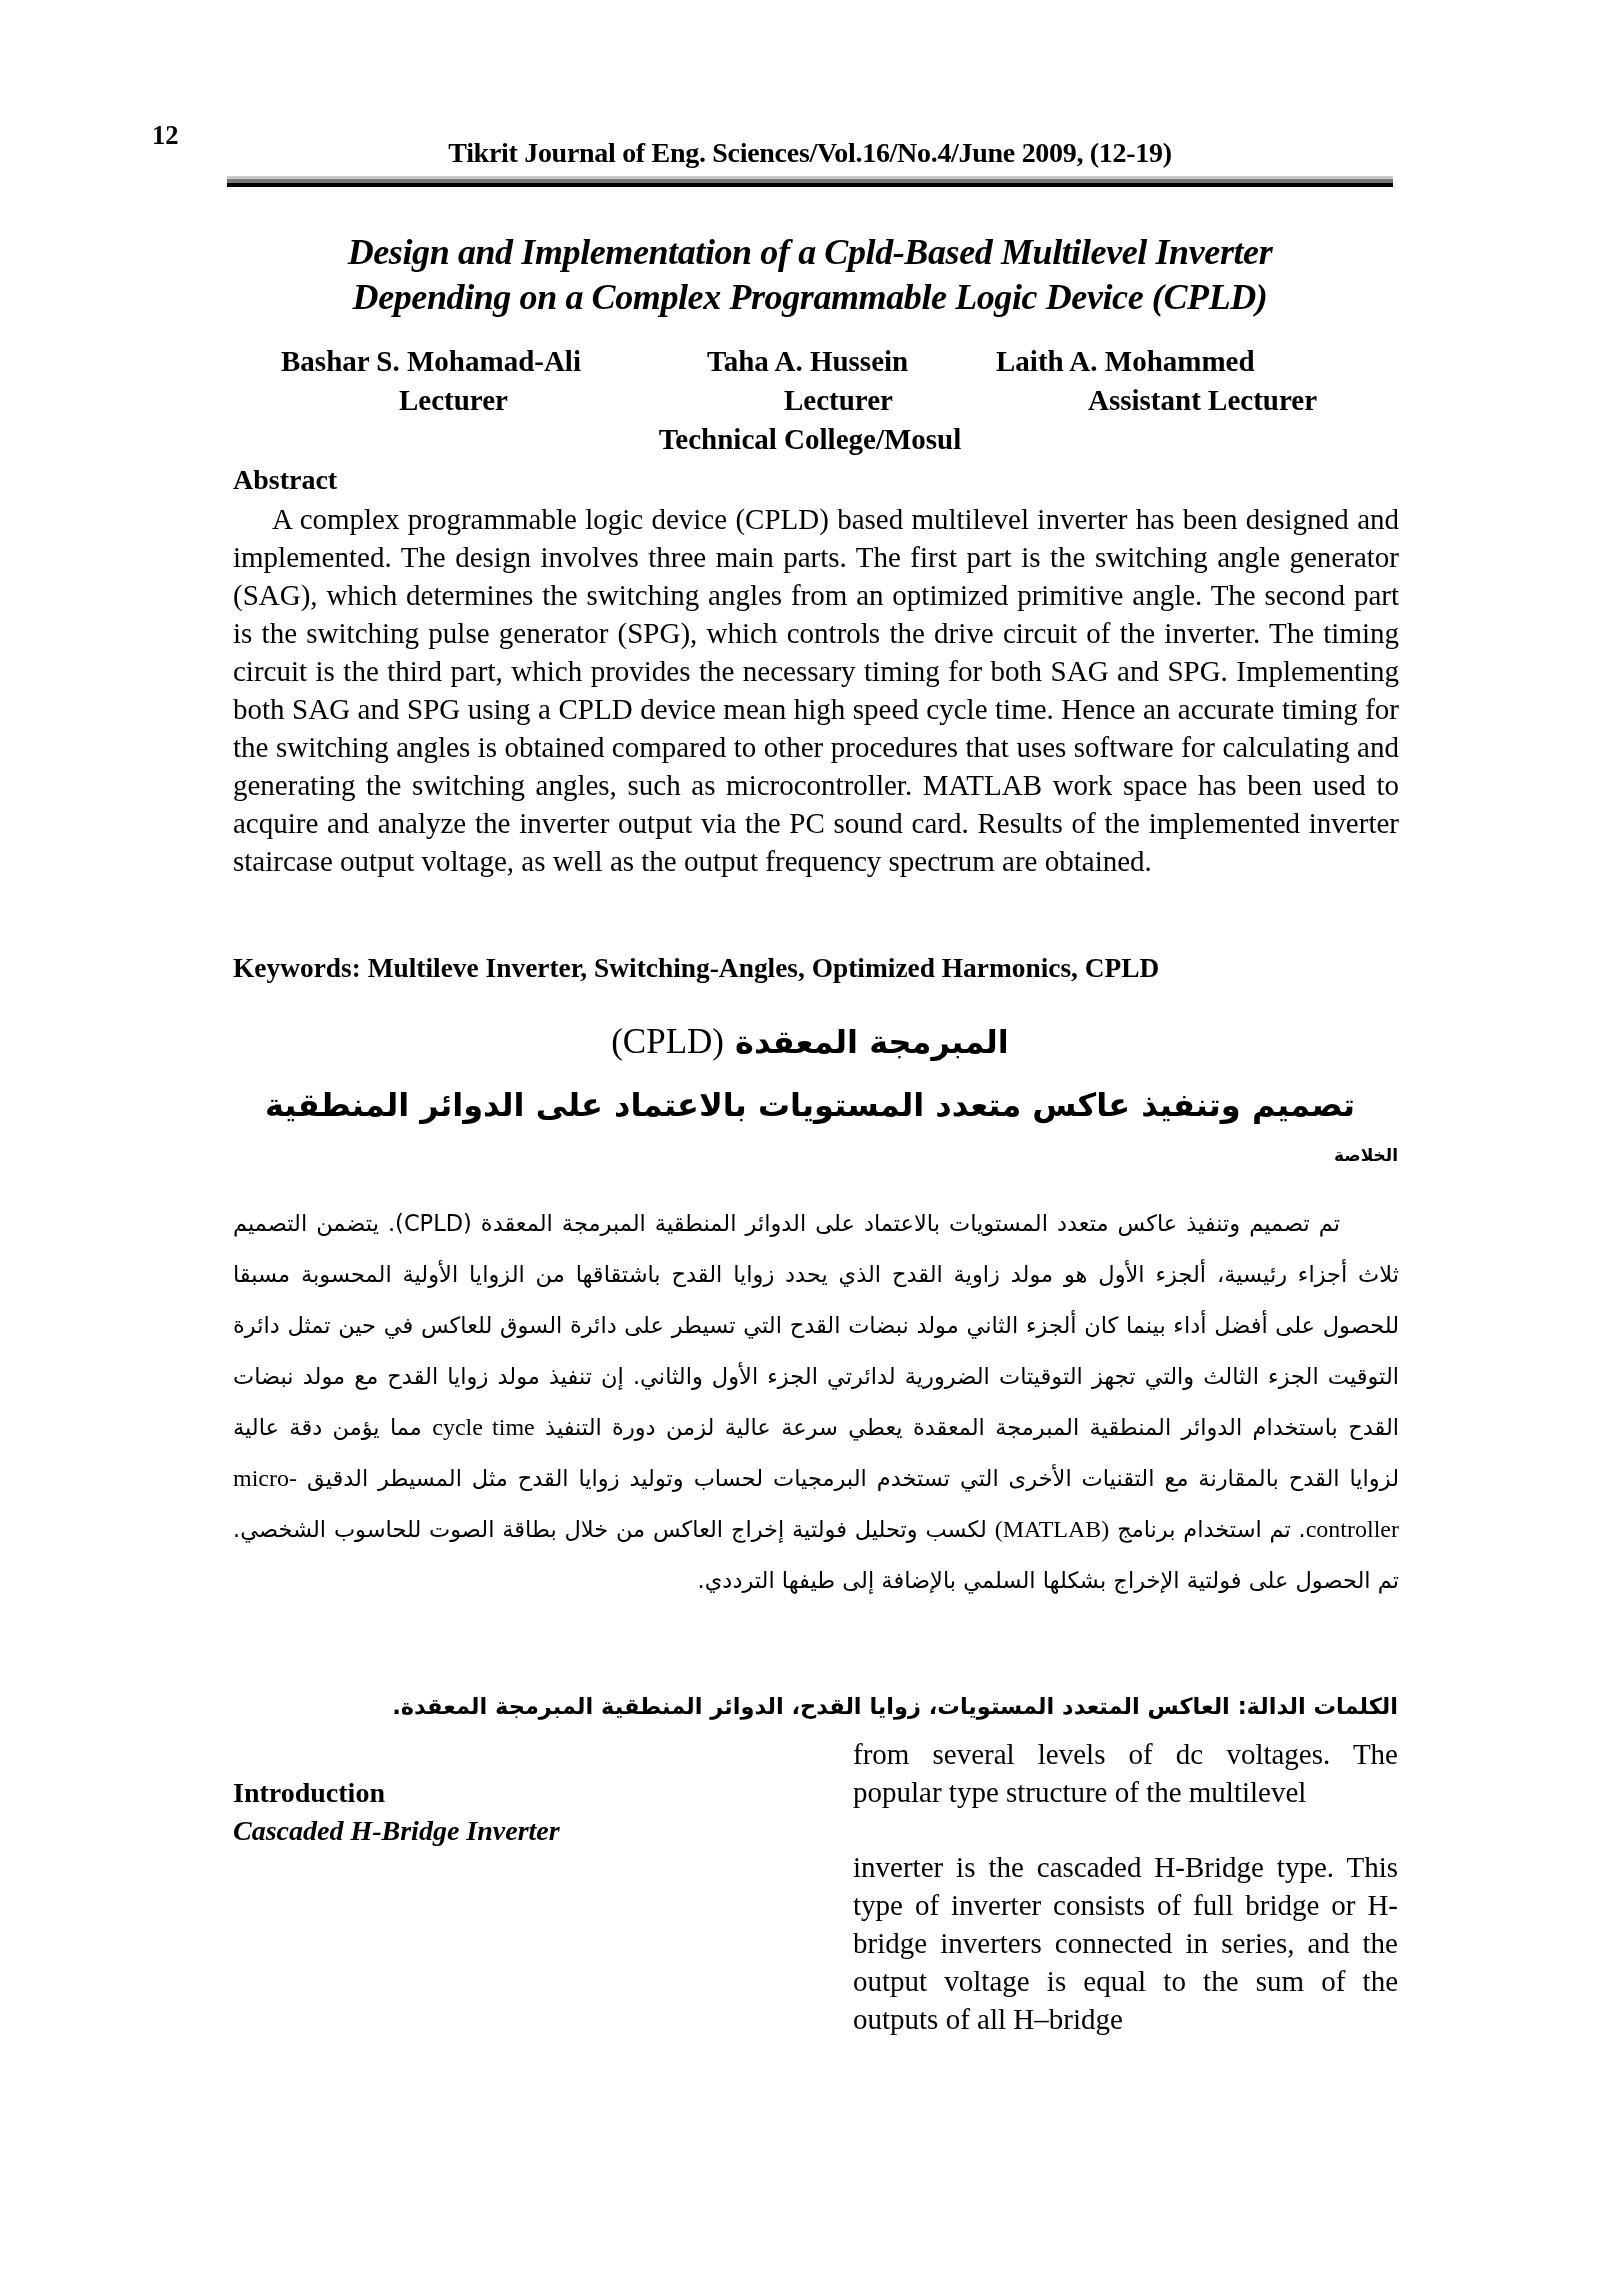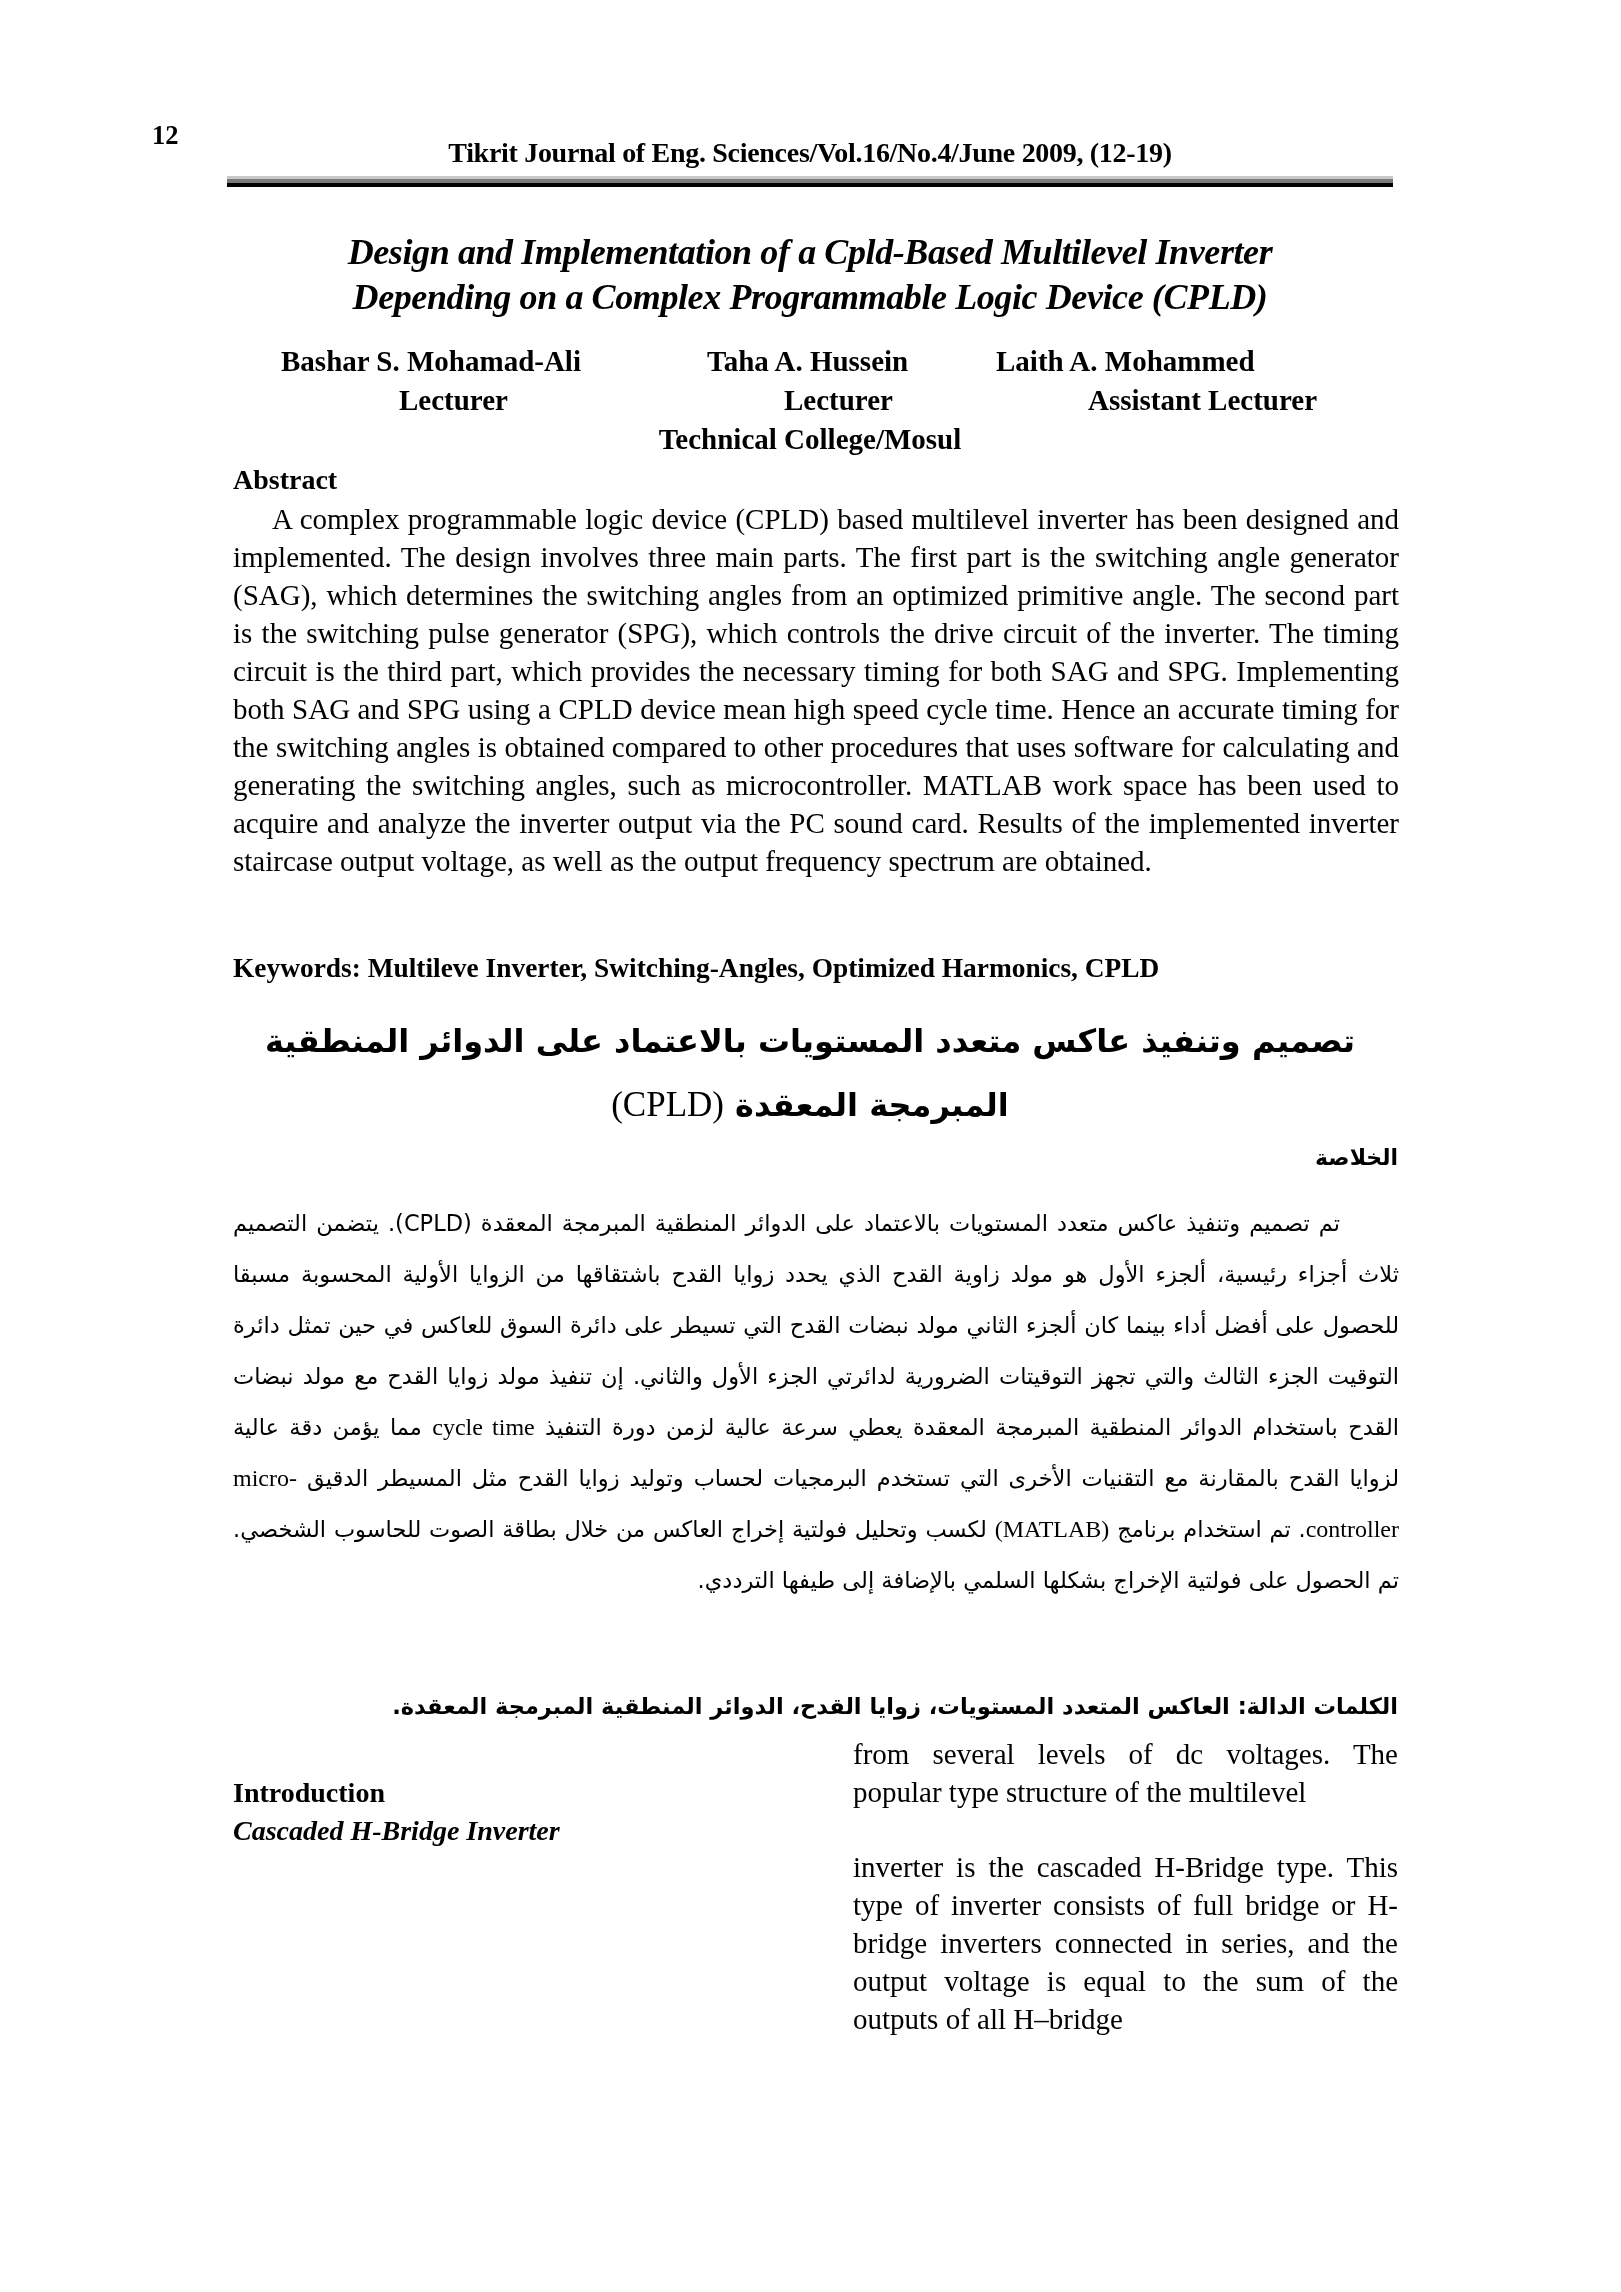--- a/index.html
+++ b/index.html
@@ -23,21 +23,21 @@
 
   .section-head { font-size: 28px; font-weight: bold; }
   .abstract-head { left: 233px; top: 464px; }
   .abstract { left: 233px; width: 1166px; top: 500px; font-size: 29px; line-height: 38px; text-align: justify; }
   .abstract p { margin: 0; text-indent: 39px; }
   .keywords { left: 233px; top: 953px; font-size: 27.4px; font-weight: bold; }
 
   .ar-title { left: 227px; width: 1166px; top: 1010px; text-align: center; direction: rtl;
               font-family: "DejaVu Sans", sans-serif; font-size: 32px; font-weight: bold; line-height: 63px; }
   .ar-title .cpld { font-family: "Liberation Serif", serif; font-weight: normal; font-size: 35px; }
-  .ar-head { right: 223px; top: 1145px; direction: rtl; font-family: "DejaVu Sans", sans-serif; font-size: 22px; font-weight: bold; }
+  .ar-head { right: 223px; top: 1145px; direction: rtl; font-family: "DejaVu Sans", sans-serif; font-size: 17px; font-weight: bold; }
   .ar-body { left: 233px; width: 1166px; top: 1198px; direction: rtl; text-align: justify;
              font-family: "DejaVu Sans", sans-serif; font-size: 22.5px; line-height: 51px; }
   .ar-body p { margin: 0; text-indent: 59px; }
   .ar-body .lat { font-family: Liberation Serif, serif; font-size: 24px; }
   .ar-kw { right: 223px; top: 1693px; direction: rtl; font-family: "DejaVu Sans", sans-serif; font-size: 22.5px; font-weight: bold; }
 
   .col { font-size: 29px; line-height: 38px; text-align: justify; }
   .col-left { left: 233px; width: 545px; top: 1774px; }
   .col-right { left: 853px; width: 545px; top: 1735px; }
   .intro-head { font-weight: bold; font-size: 28px; }
@@ -73,25 +73,25 @@
 </div>
 <div class="abs college">Technical College/Mosul</div>
 
 <div class="abs section-head abstract-head">Abstract</div>
 <div class="abs abstract">
   <p>A complex programmable logic device (CPLD) based multilevel inverter has been designed and implemented. The design involves three main parts. The first part is the switching angle generator (SAG), which determines the switching angles from an optimized primitive angle. The second part is the switching pulse generator (SPG), which controls the drive circuit of the inverter. The timing circuit is the third part, which provides the necessary timing for both SAG and SPG. Implementing both SAG and SPG using a CPLD device mean high speed cycle time. Hence an accurate timing for the switching angles is obtained compared to other procedures that uses software for calculating and generating the switching angles, such as microcontroller. MATLAB work space has been used to acquire and analyze the inverter output via the PC sound card. Results of the implemented inverter staircase output voltage, as well as the output frequency spectrum are obtained.</p>
 </div>
 <div class="abs keywords">Keywords: Multileve Inverter, Switching-Angles, Optimized Harmonics, CPLD</div>
 
 <div class="abs ar-title">
-  <div>تصميم وتنفيذ عاكس متعدد المستويات بالاعتماد على الدوائر المنطقية</div>
   <div>
     <span>المبرمجة المعقدة</span>
     <span class="cpld">(CPLD)</span>
   </div>
+  <div>تصميم وتنفيذ عاكس متعدد المستويات بالاعتماد على الدوائر المنطقية</div>
 </div>
 
 <div class="abs ar-head">الخلاصة</div>
 
 <div class="abs ar-body">
   <p>
     <span>تم تصميم وتنفيذ عاكس متعدد المستويات بالاعتماد على الدوائر المنطقية المبرمجة المعقدة (CPLD). يتضمن التصميم ثلاث أجزاء رئيسية، ألجزء الأول هو مولد زاوية القدح الذي يحدد زوايا القدح باشتقاقها من الزوايا الأولية المحسوبة مسبقا للحصول على أفضل أداء بينما كان ألجزء الثاني مولد نبضات القدح التي تسيطر على دائرة السوق للعاكس في حين تمثل دائرة التوقيت الجزء الثالث والتي تجهز التوقيتات الضرورية لدائرتي الجزء الأول والثاني. إن تنفيذ مولد زوايا القدح مع مولد نبضات القدح باستخدام الدوائر المنطقية المبرمجة المعقدة يعطي سرعة عالية لزمن دورة التنفيذ</span>
     <span class="lat">cycle time</span>
     <span>مما يؤمن دقة عالية لزوايا القدح بالمقارنة مع التقنيات الأخرى التي تستخدم البرمجيات لحساب وتوليد زوايا القدح مثل المسيطر الدقيق</span>
     <span class="lat">micro-controller</span><span>. تم استخدام برنامج</span>

